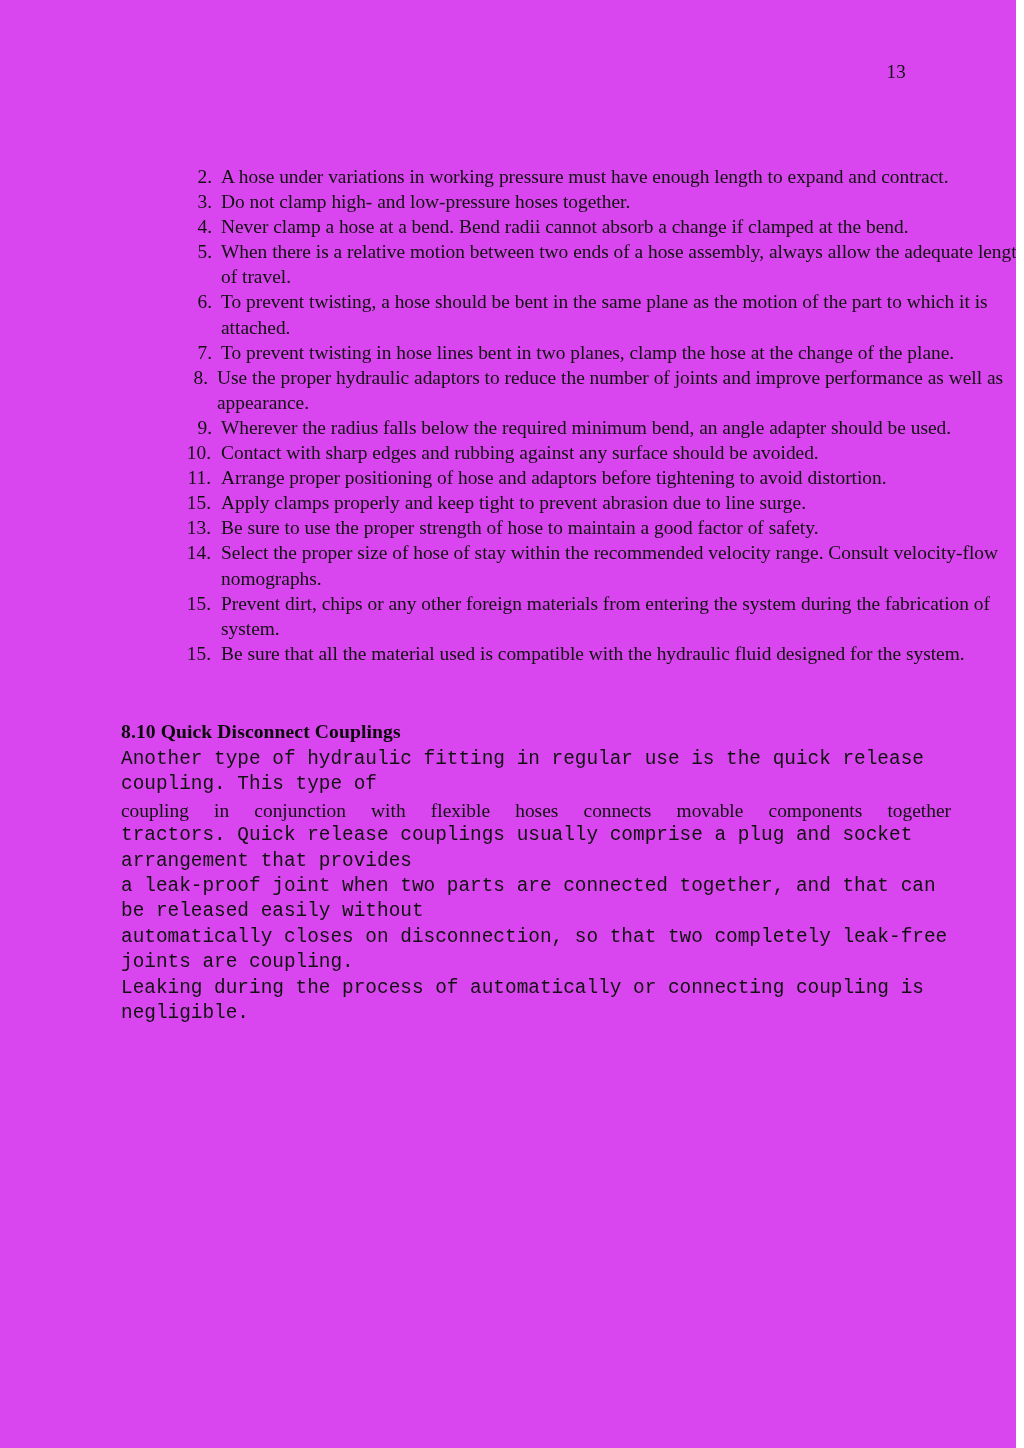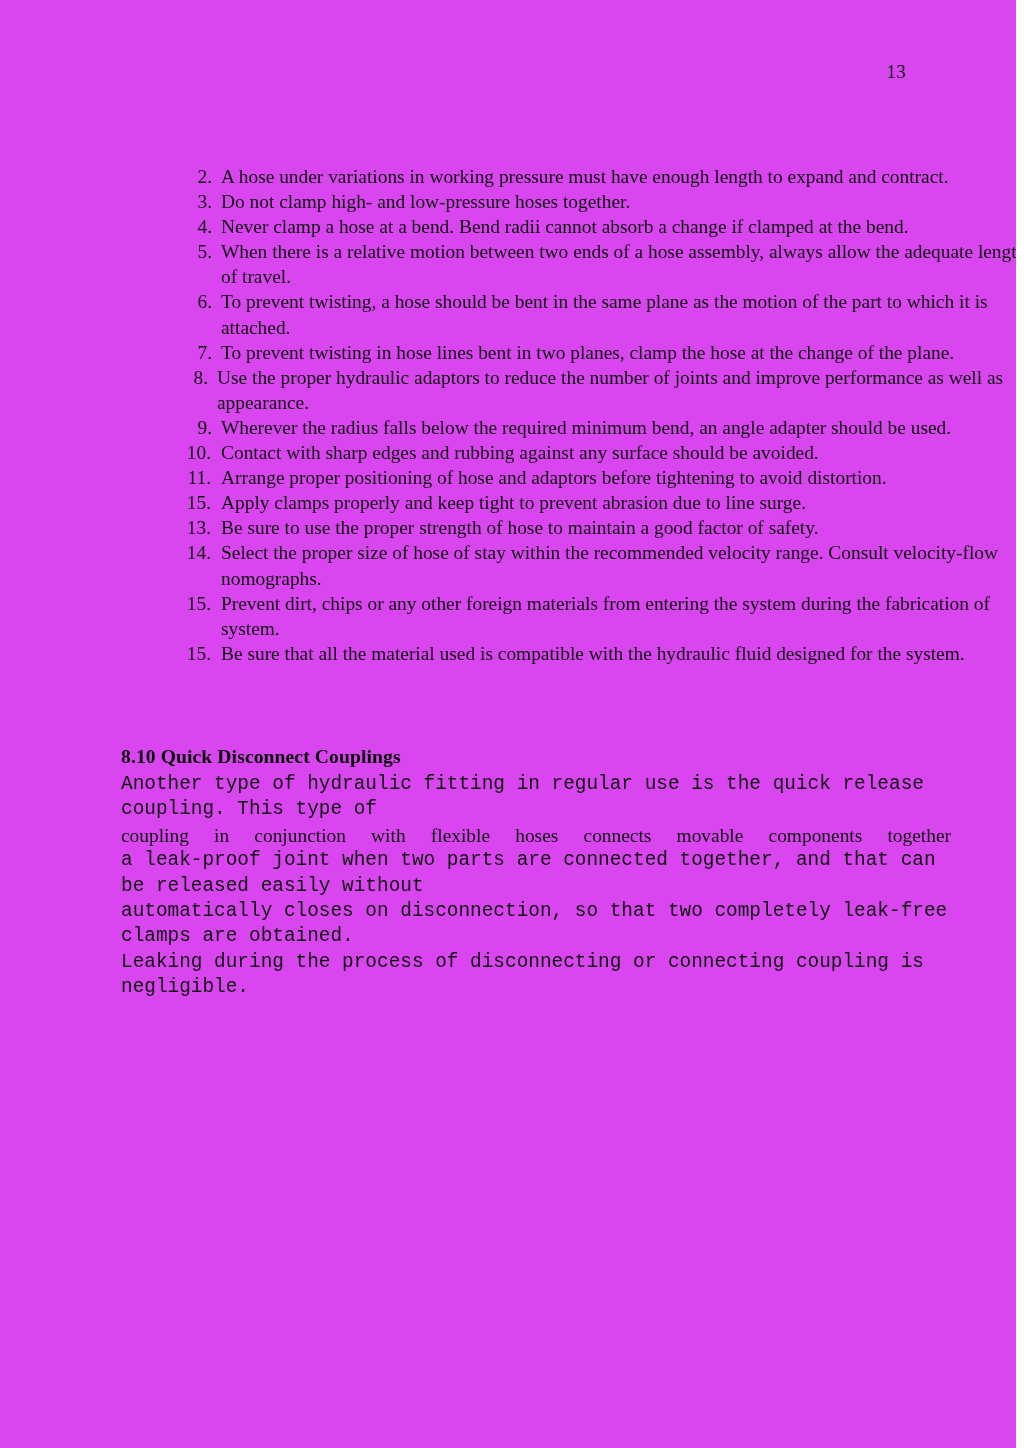--- a/index.html
+++ b/index.html
@@ -75,21 +75,21 @@
   .list-item.shift-left .item-marker {
     padding-right: 13px;
   }
   .list-item.shift-left .item-text {
     margin-left: -4px;
   }
 
   
   .section-block {
     position: absolute;
-    top: 744px;
+    top: 719px;
     left: 121px;
     width: 830px;
   }
 
   .section-heading {
     font-size: 19.6px;
     font-weight: bold;
     line-height: 26px;
     margin: 0 0 2px 0;
     color: #0a0a0a;
@@ -183,19 +183,20 @@
         <span class="item-marker">15.</span>
         <span class="item-text">Be sure that all the material used is compatible with the hydraulic fluid designed for the system.</span>
       </li>
     </ol>
 
   <div class="section-block">
     <h2 class="section-heading">8.10 Quick Disconnect Couplings</h2>
     <p class="section-body">
         <span class="plain-line">Another type of hydraulic fitting in regular use is the quick release coupling. This type of</span>
         <span class="justified-line">coupling in conjunction with flexible hoses connects movable components together</span>
+        <span class="plain-line">tractors. Quick release couplings usually comprise a plug and socket arrangement that provides</span>
         <span class="plain-line">a leak-proof joint when two parts are connected together, and that can be released easily without</span>
-        <span class="plain-line">automatically closes on disconnection, so that two completely leak-free clamps are obtained.</span>
-        <span class="plain-line">Leaking during the process of disconnecting or connecting coupling is negligible.</span>
+        <span class="plain-line">automatically closes on disconnection, so that two completely leak-free joints are coupling.</span>
+        <span class="plain-line">Leaking during the process of automatically or connecting coupling is negligible.</span>
       </p>
   </div>
 
 </div>
 
 </body></html>

